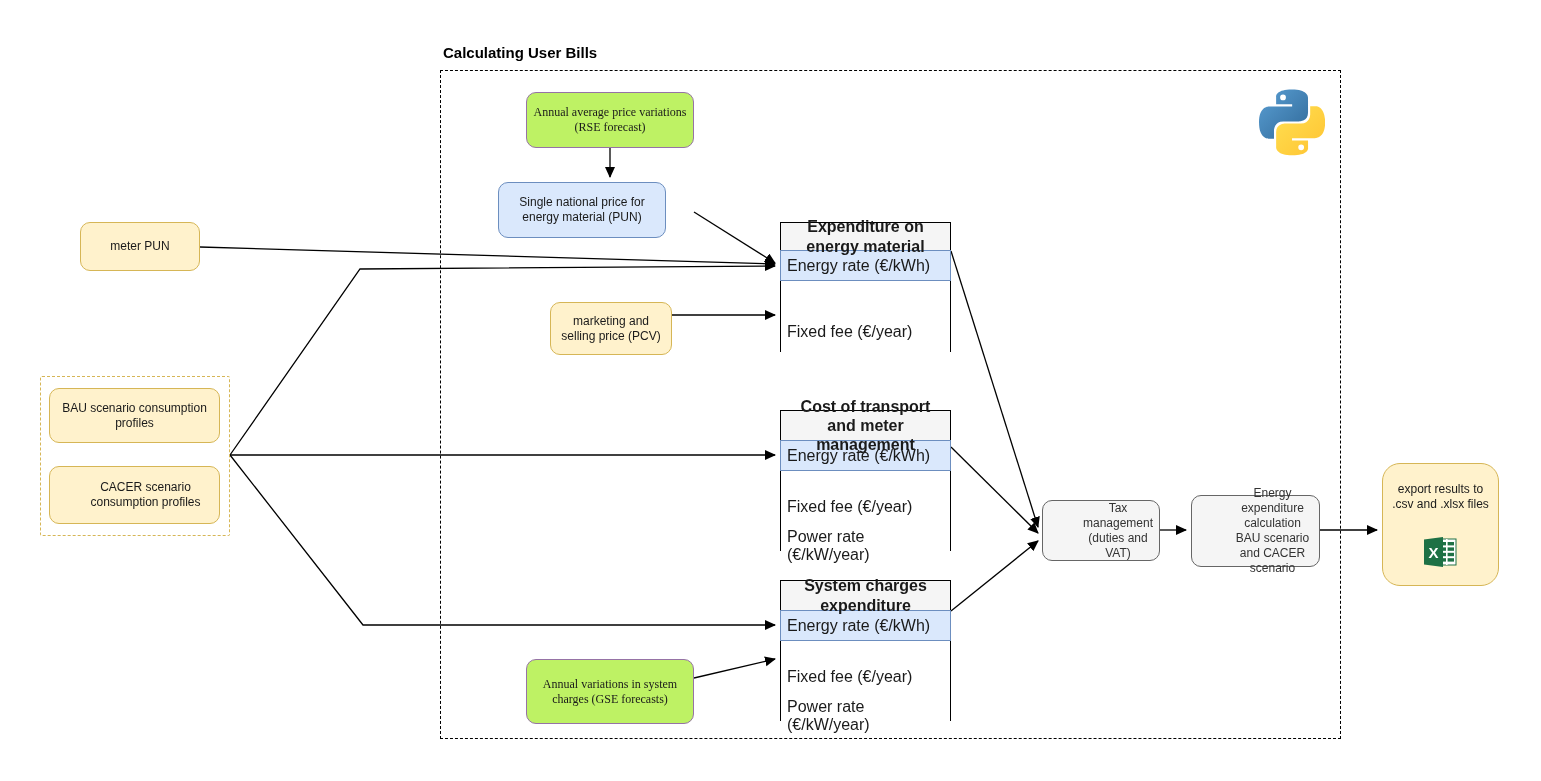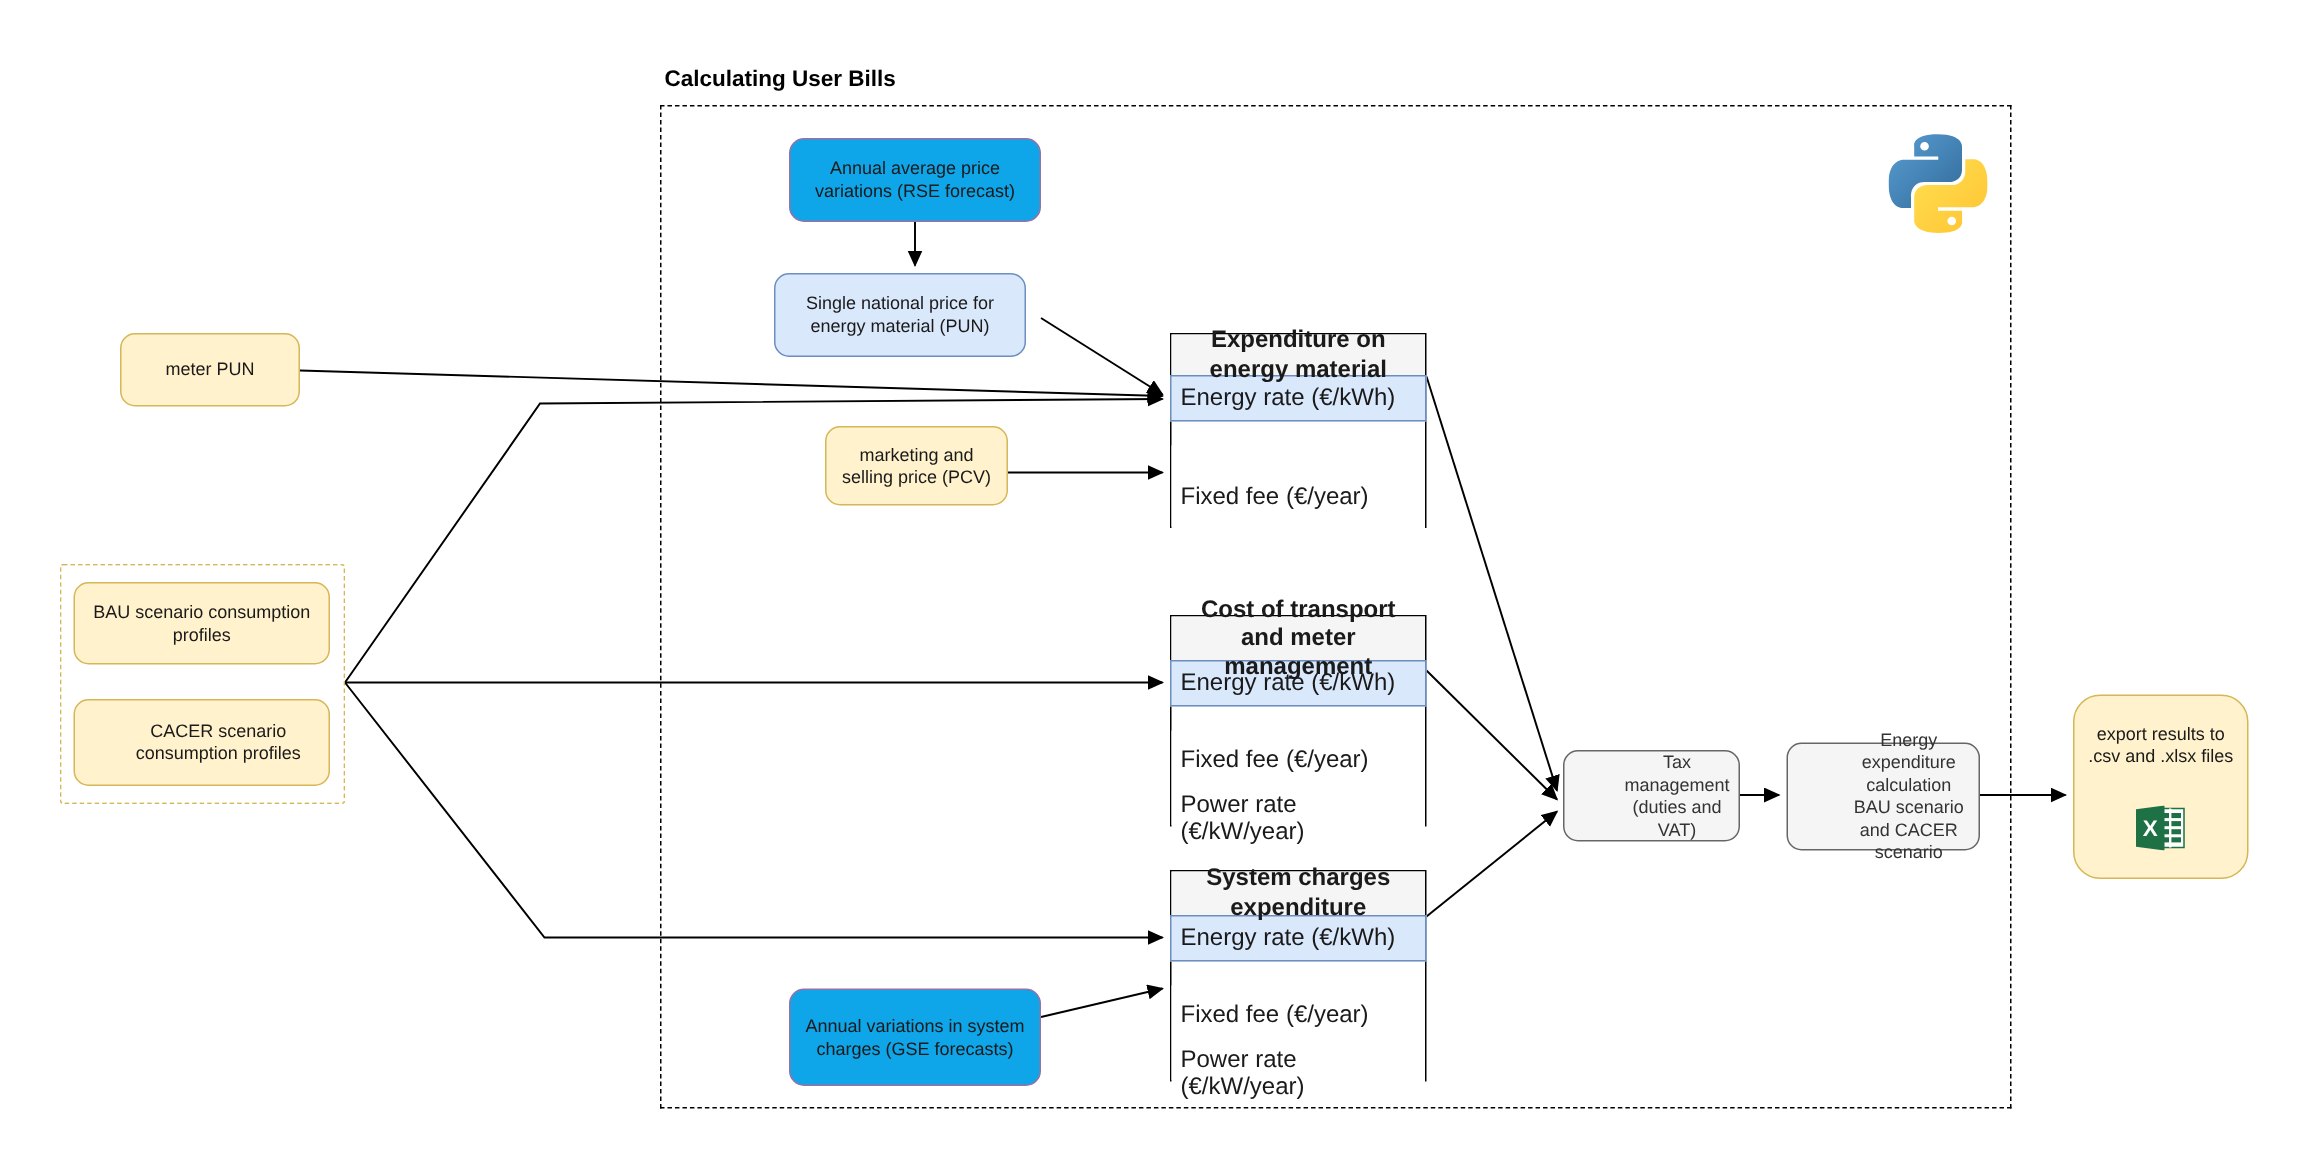--- a/index.html
+++ b/index.html
@@ -18,21 +18,21 @@
   }
   .group-frame{
     left:40px;top:376px;width:190px;height:160px;
     border:1px dashed #D6B656;border-radius:2px;
   }
   .node{
     display:flex;align-items:center;justify-content:center;text-align:center;
     font-size:12px;line-height:1.25;border-radius:10px;padding:4px 6px;
   }
   .node.yellow{background:#FFF2CC;border:1px solid #D6B656;}
-  .node.purple{background:#0ea5e9;border:1px solid #9673A6;}
+  .node.purple{background:#bef264;border:1px solid #9673A6;font-family:Liberation Serif, serif;}
   .node.blue{background:#DAE8FC;border:1px solid #6C8EBF;}
   .node.gray{background:#F5F5F5;border:1px solid #666666;color:#333333;padding-left:40px;}
   .node.big-round{border-radius:18px;flex-direction:column;gap:25px;}
   .tbl{
     background:#ffffff;border:1px solid #000000;font-size:16px;
   }
   .tbl .hdr{
     box-sizing:border-box;background:#F5F5F5;border-bottom:1px solid #000000;
     font-weight:bold;display:flex;align-items:center;justify-content:center;
     text-align:center;line-height:1.2;padding:0 4px;
@@ -93,29 +93,29 @@
       </defs>
       <path fill="url(#pyb)" d="M126.9.1c-64.8 0-60.8 28.1-60.8 28.1l.1 29.1h61.9v8.7H41.6S.1 61.4.1 126.8c0 65.4 36.2 63.1 36.2 63.1h21.6v-30.4s-1.2-36.2 35.6-36.2h61.4s34.5.6 34.5-33.3V34S194.7.1 126.9.1zM92.8 19.7a11.1 11.1 0 1 1 0 22.3 11.1 11.1 0 0 1 0-22.3z"></path>
       <path fill="url(#pyy)" d="M128.8 254.1c64.8 0 60.8-28.1 60.8-28.1l-.1-29.1h-61.9v-8.7h86.4s41.5 4.7 41.5-60.7c0-65.4-36.2-63.1-36.2-63.1h-21.6v30.4s1.2 36.2-35.6 36.2h-61.4s-34.5-.6-34.5 33.3v56s-5.2 33.9 62.6 33.9zm34.1-19.6a11.1 11.1 0 1 1 0-22.3 11.1 11.1 0 0 1 0 22.3z"></path>
     </svg>
   </div>
 
   <div class="abs node purple" style="left:526px;top:92px;width:168px;height:56px;">
     <span>Annual average price variations (RSE forecast)</span>
   </div>
 
-  <div class="abs node blue" style="left:516px;top:182px;width:168px;height:56px;">
+  <div class="abs node blue" style="left:498px;top:182px;width:168px;height:56px;">
     <span>Single national price for energy material (PUN)</span>
   </div>
 
   <div class="abs node yellow" style="left:80px;top:222px;width:120px;height:49px;">
     <span>meter PUN</span>
   </div>
 
-  <div class="abs node yellow" style="left:550px;top:284px;width:122px;height:53px;text-align:center;">
+  <div class="abs node yellow" style="left:550px;top:302px;width:122px;height:53px;text-align:center;">
     <span>marketing and selling price (PCV)</span>
   </div>
 
   <div class="abs node yellow" style="left:49px;top:388px;width:171px;height:55px;">
     <span>BAU scenario consumption profiles</span>
   </div>
 
   <div class="abs node yellow" style="left:49px;top:466px;width:171px;height:58px;padding-left:28px;">
     <span>CACER scenario consumption profiles</span>
   </div>

